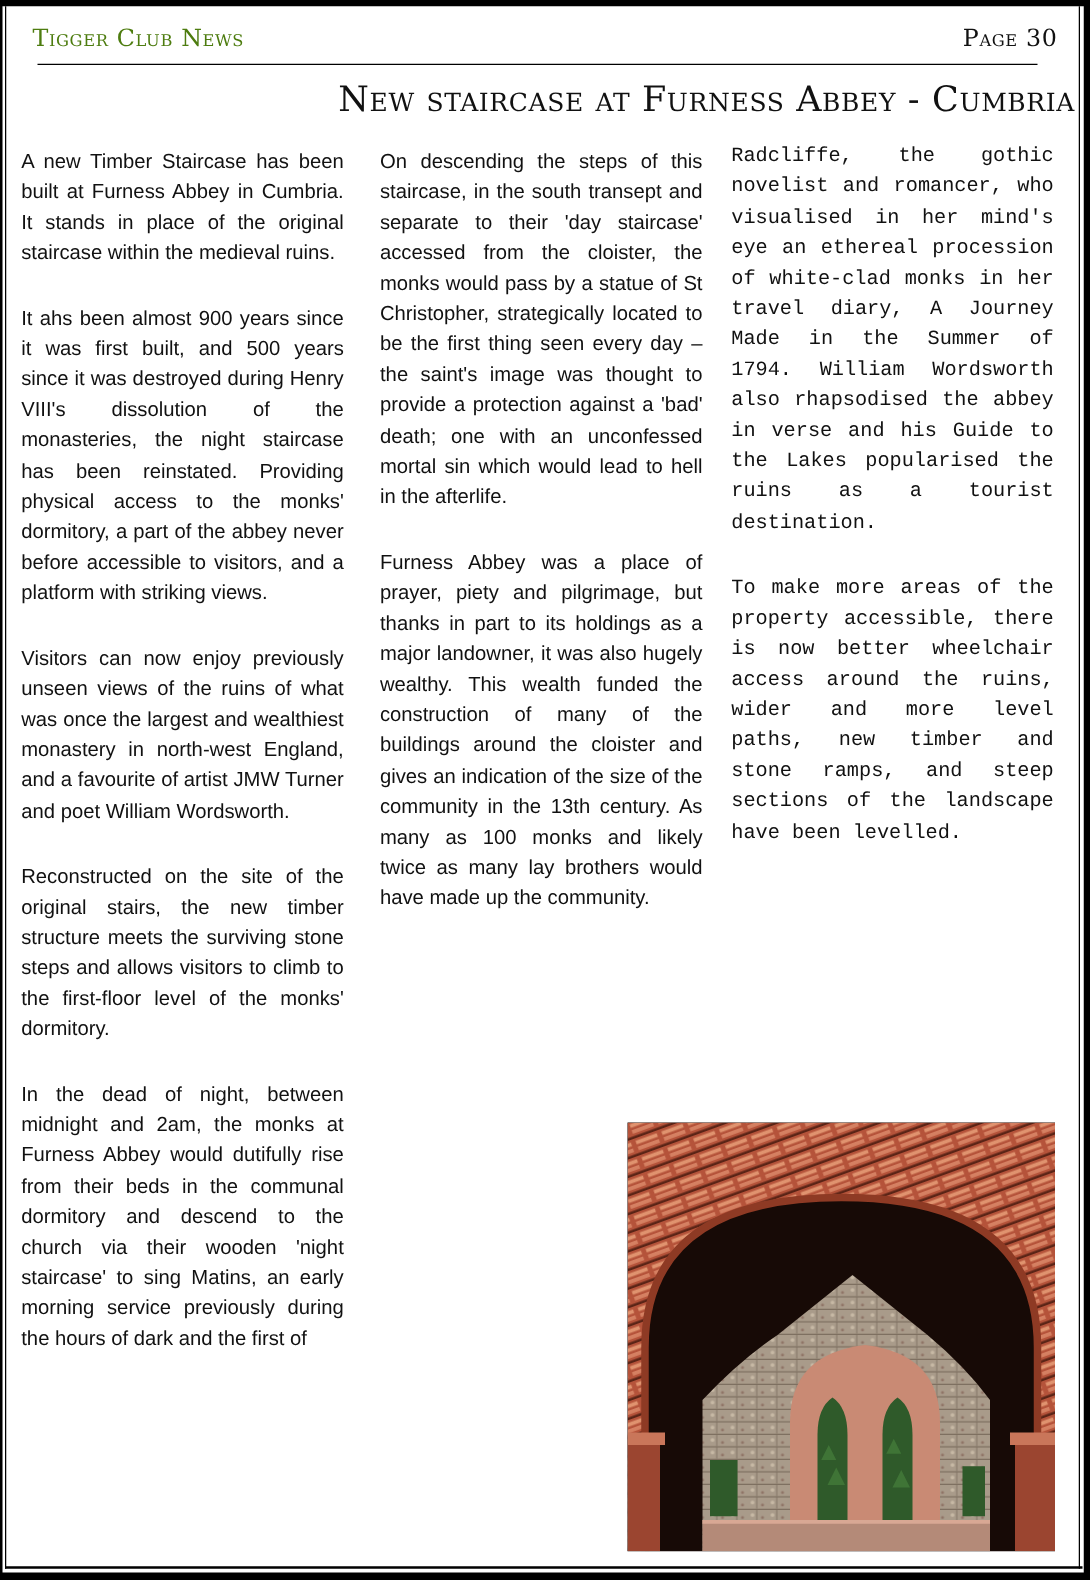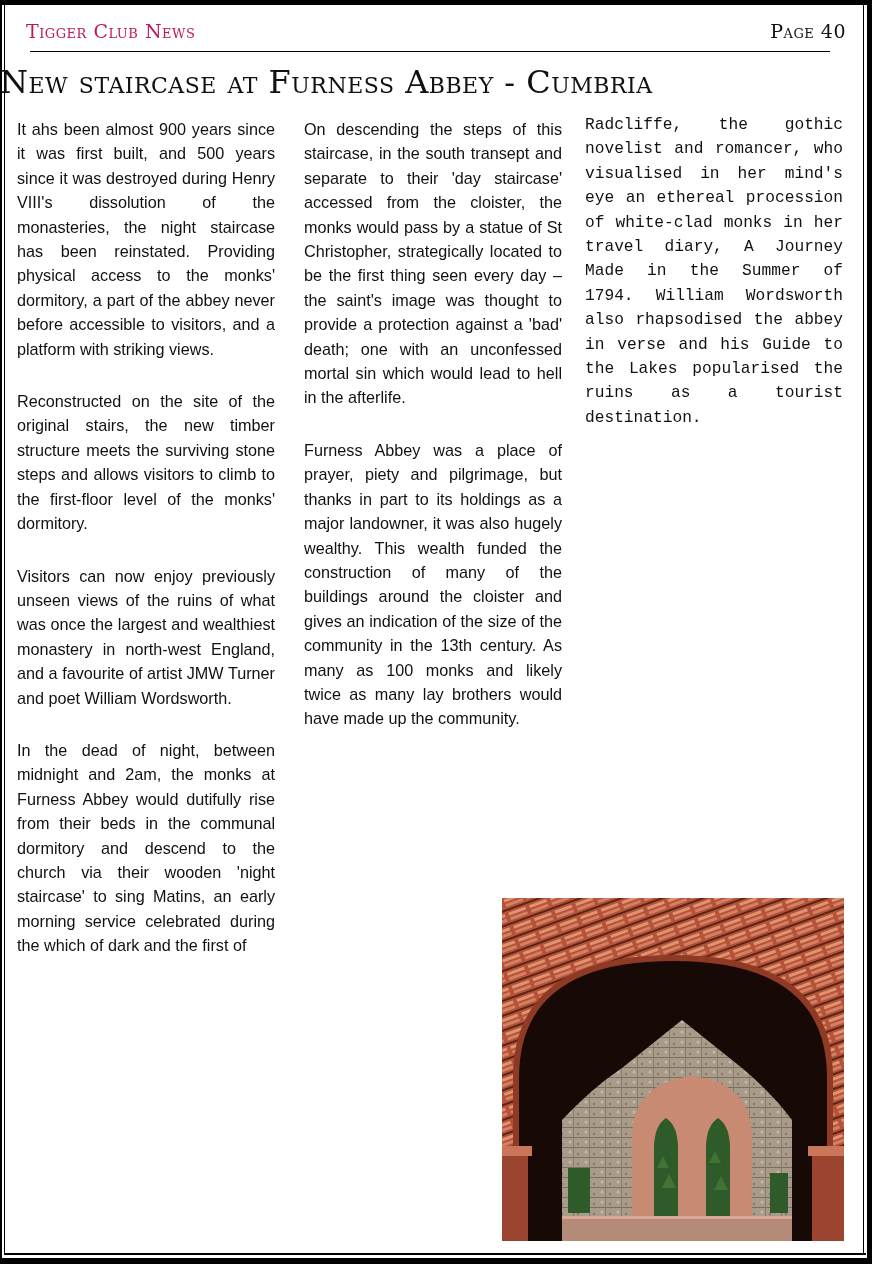--- a/index.html
+++ b/index.html
@@ -5,24 +5,24 @@
   html, body { margin: 0; padding: 0; background: #ffffff; }
   body { width: 872px; height: 1264px; position: relative; overflow: hidden; }
   .frame-top { position: absolute; left: 0; top: 0; width: 872px; height: 5px; background: #000; }
   .frame-bottom-outer { position: absolute; left: 0; top: 1258px; width: 872px; height: 6px; background: #000; }
   .frame-bottom-inner { position: absolute; left: 4px; top: 1253px; width: 862px; height: 2px; background: #000; }
   .frame-right-outer { position: absolute; left: 867px; top: 0; width: 5px; height: 1264px; background: #000; }
   .frame-right-inner { position: absolute; left: 863px; top: 5px; width: 1px; height: 1250px; background: #000; }
   .frame-left-outer { position: absolute; left: 0; top: 0; width: 2px; height: 1264px; background: #000; }
   .frame-left-inner { position: absolute; left: 4px; top: 5px; width: 1px; height: 1250px; background: #000; }
 
-  .header-left { position: absolute; left: 26px; top: 20px; font-family: "DejaVu Serif", serif; font-variant: small-caps; font-size: 19px; letter-spacing: 0.5px; color: #be185d; }
+  .header-left { position: absolute; left: 26px; top: 20px; font-family: "DejaVu Serif", serif; font-variant: small-caps; font-size: 19px; letter-spacing: 0.5px; color: #4d7c0f; }
   .header-right { position: absolute; right: 26px; top: 20px; font-family: "DejaVu Serif", serif; font-variant: small-caps; font-size: 19px; letter-spacing: 0.5px; color: #111; }
   .header-rule { position: absolute; left: 30px; top: 51px; width: 800px; height: 1px; background: #000; }
-  .title { position: absolute; left: 0; width: 860px; top: 63px; text-align: left; font-family: "DejaVu Serif", serif; font-variant: small-caps; font-size: 32px; letter-spacing: 0.5px; color: #111; }
+  .title { position: absolute; left: 0; width: 860px; top: 63px; text-align: right; font-family: "DejaVu Serif", serif; font-variant: small-caps; font-size: 28px; letter-spacing: 0.5px; color: #111; }
 
   .col { position: absolute; font-family: "Liberation Sans", sans-serif; font-size: 16.2px; line-height: 24.4px; color: #111; text-align: justify; }
   .col p { margin: 0 0 28px 0; }
   .col1 { left: 17px; top: 117px; width: 258px; }
   .col2 { left: 304px; top: 117px; width: 258px; }
   .col2b { left: 304px; top: 931px; width: 194px; }
   .col3 { left: 585px; top: 113px; width: 258px; font-family: Liberation Mono, monospace; }
 
   .photo { position: absolute; left: 502px; top: 898px; width: 342px; height: 343px; overflow: hidden; background: #1a0c08; }
 </style>
@@ -31,42 +31,44 @@
 
 <div class="frame-top"></div>
 <div class="frame-bottom-outer"></div>
 <div class="frame-bottom-inner"></div>
 <div class="frame-right-outer"></div>
 <div class="frame-right-inner"></div>
 <div class="frame-left-outer"></div>
 <div class="frame-left-inner"></div>
 
 <div class="header-left">Tigger Club News</div>
-<div class="header-right">Page 40</div>
+<div class="header-right">Page 30</div>
 <div class="header-rule"></div>
 
 <h1 class="title" style="margin:0;font-weight:normal;">New staircase at Furness Abbey - Cumbria</h1>
 
 <div class="col col1">
+  <p>A new Timber Staircase has been built at Furness Abbey in Cumbria. It stands in place of the original staircase within the medieval ruins.</p>
   <p>It ahs been almost 900 years since it was first built, and 500 years since it was destroyed during Henry VIII's dissolution of the monasteries, the night staircase has been reinstated. Providing physical access to the monks' dormitory, a part of the abbey never before accessible to visitors, and a platform with striking views.</p>
+  <p>Visitors can now enjoy previously unseen views of the ruins of what was once the largest and wealthiest monastery in north-west England, and a favourite of artist JMW Turner and poet William Wordsworth.</p>
   <p>Reconstructed on the site of the original stairs, the new timber structure meets the surviving stone steps and allows visitors to climb to the first-floor level of the monks' dormitory.</p>
-  <p>Visitors can now enjoy previously unseen views of the ruins of what was once the largest and wealthiest monastery in north-west England, and a favourite of artist JMW Turner and poet William Wordsworth.</p>
-  <p>In the dead of night, between midnight and 2am, the monks at Furness Abbey would dutifully rise from their beds in the communal dormitory and descend to the church via their wooden 'night staircase' to sing Matins, an early morning service celebrated during the which of dark and the first of</p>
+  <p>In the dead of night, between midnight and 2am, the monks at Furness Abbey would dutifully rise from their beds in the communal dormitory and descend to the church via their wooden 'night staircase' to sing Matins, an early morning service previously during the hours of dark and the first of</p>
 </div>
 
 <div class="col col2">
   <p>On descending the steps of this staircase, in the south transept and separate to their 'day staircase' accessed from the cloister, the monks would pass by a statue of St Christopher, strategically located to be the first thing seen every day – the saint's image was thought to provide a protection against a 'bad' death; one with an unconfessed mortal sin which would lead to hell in the afterlife.</p>
   <p>Furness Abbey was a place of prayer, piety and pilgrimage, but thanks in part to its holdings as a major landowner, it was also hugely wealthy. This wealth funded the construction of many of the buildings around the cloister and gives an indication of the size of the community in the 13th century. As many as 100 monks and likely twice as many lay brothers would have made up the community.</p>
 </div>
 
 <div class="col col2b">
 </div>
 
 <div class="col col3">
   <p>Radcliffe, the gothic novelist and romancer, who visualised in her mind's eye an ethereal procession of white-clad monks in her travel diary, A Journey Made in the Summer of 1794. William Wordsworth also rhapsodised the abbey in verse and his Guide to the Lakes popularised the ruins as a tourist destination.</p>
+  <p>To make more areas of the property accessible, there is now better wheelchair access around the ruins, wider and more level paths, new timber and stone ramps, and steep sections of the landscape have been levelled.</p>
 </div>
 
 <div class="photo">
   <svg width="342" height="343" viewBox="0 0 342 343">
     <defs>
       <pattern id="voussoir" width="22" height="14" patternUnits="userSpaceOnUse" patternTransform="rotate(-20)">
         <rect width="22" height="14" fill="#b5533a"></rect>
         <rect x="1" y="2" width="18" height="3" fill="#e0936f"></rect>
         <rect x="1" y="7" width="18" height="3" fill="#d58062"></rect>
         <rect x="0" y="12" width="22" height="2" fill="#5a2416"></rect>

